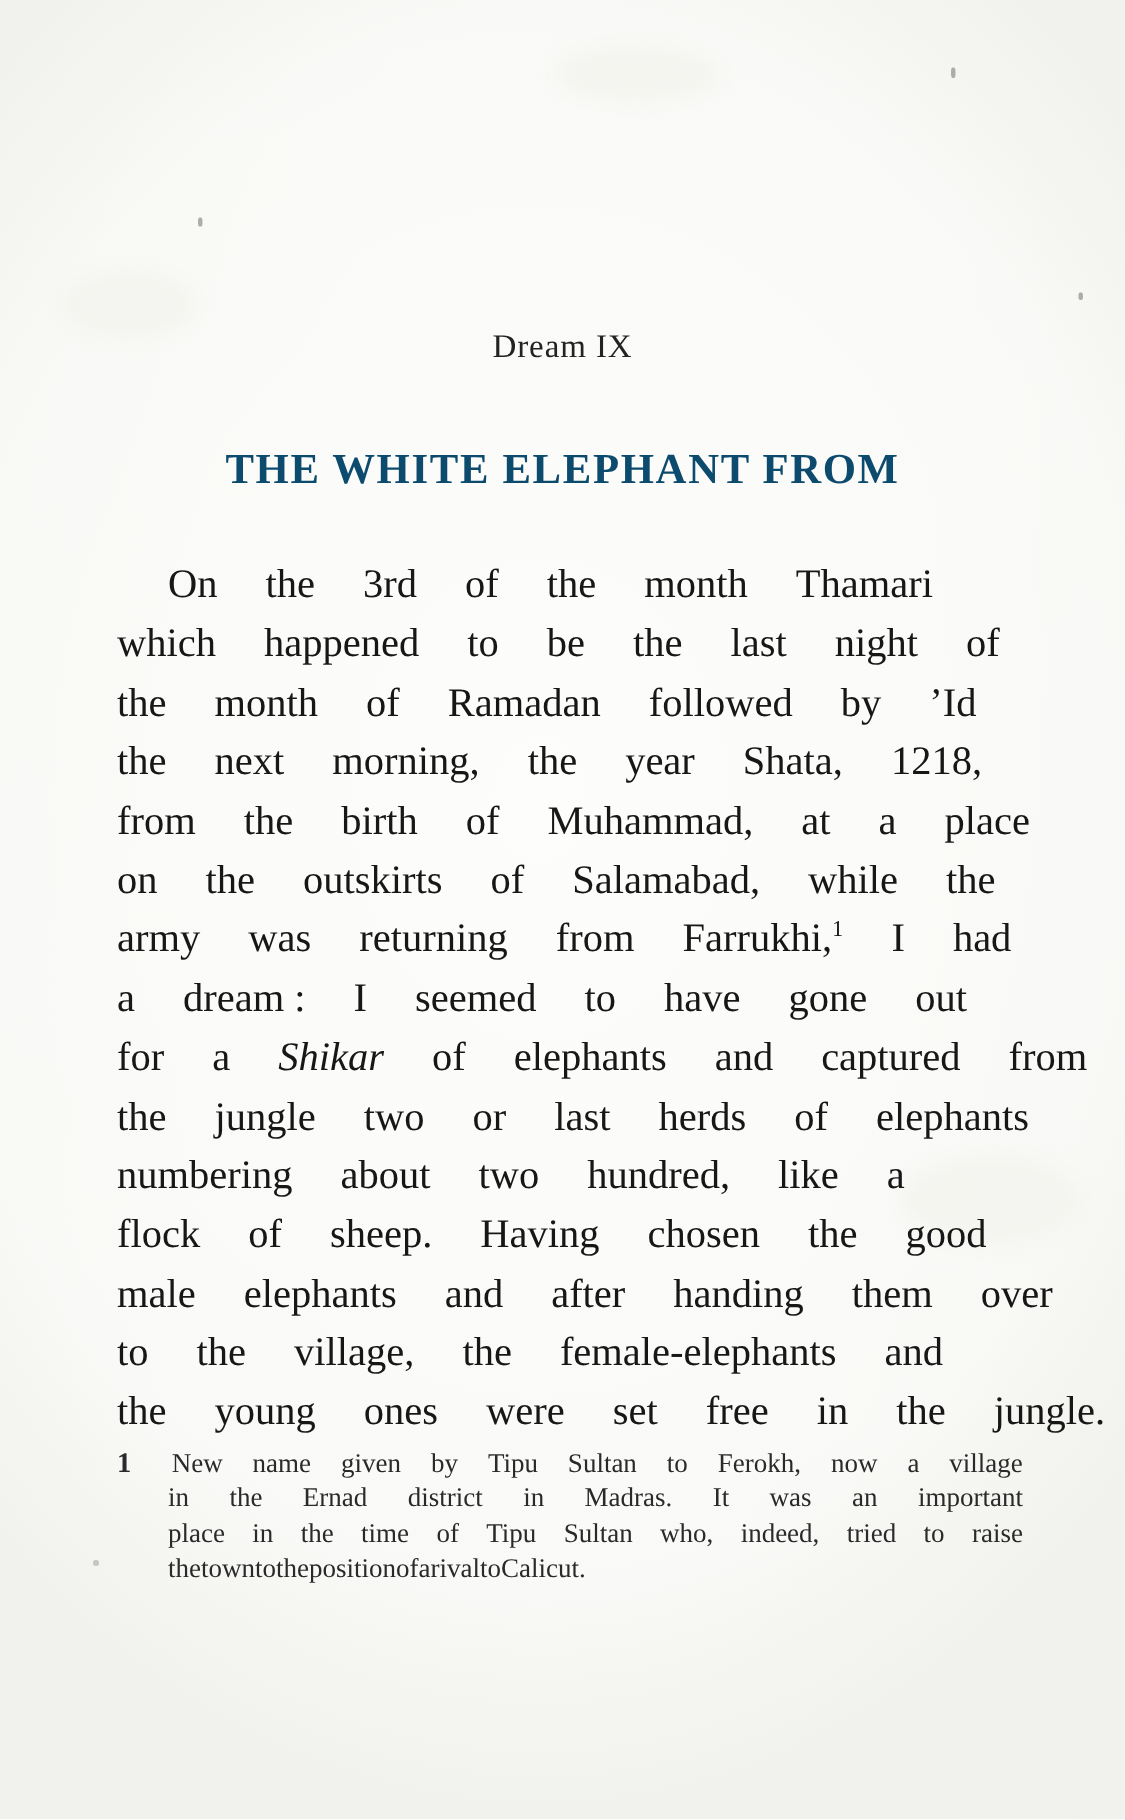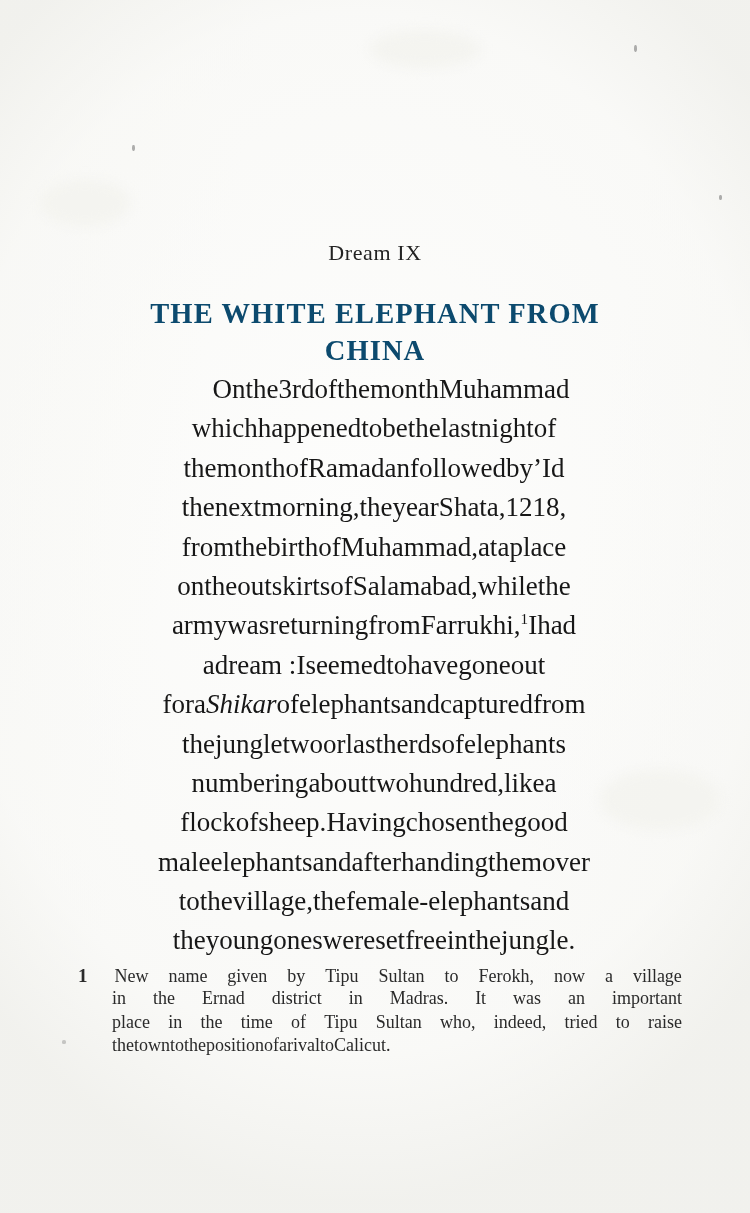--- a/index.html
+++ b/index.html
@@ -44,21 +44,21 @@
     pointer-events: none;
     background: rgba(243,243,239,0.85);
     filter: blur(6px);
   }
 
   
   #dream-number {
     position: absolute;
     left: 0;
     right: 0;
-    top: 240px;
+    top: 218px;
     text-align: center;
     font-size: 22px;
     letter-spacing: 0.6px;
     color: #232323;
   }
 
   #chapter-title {
     position: absolute;
     left: 78px;
     width: 594px;
@@ -85,21 +85,22 @@
   }
 
   .body-line {
     display: flex;
     height: 39.4px;
     align-items: baseline;
     white-space: pre;
   }
   
   .body-line.justify {
-    justify-content: center;
+    justify-content: flex-start;
+    gap: 32px;
   }
   .body-line.justify.indent-first {
     padding-left: 34px;
   }
   .body-line .w {
     display: inline-block;
   }
   .body-line .w.ital {
     font-style: italic;
   }
@@ -153,25 +154,24 @@
 
   <div class="speck" style="left:132px; top:145px; width:3px; height:6px;"></div>
   <div class="speck" style="left:634px; top:45px; width:3px; height:7px;"></div>
   <div class="speck" style="left:719px; top:195px; width:3px; height:5px;"></div>
   <div class="speck" style="left:62px; top:1040px; width:4px; height:4px; opacity:.35;"></div>
 
   <div id="dream-number">Dream IX</div>
 
   <h1 id="chapter-title">
     <span class="title-line">THE WHITE ELEPHANT FROM</span>
-    <span class="title-line">CHINA</span>
   </h1>
 
   <div id="body-text">
-      <div class="body-line justify indent-first"><span class="w">On</span><span class="w">the</span><span class="w">3rd</span><span class="w">of</span><span class="w">the</span><span class="w">month</span><span class="w">Muhammad</span></div>
+      <div class="body-line justify indent-first"><span class="w">On</span><span class="w">the</span><span class="w">3rd</span><span class="w">of</span><span class="w">the</span><span class="w">month</span><span class="w">Thamari</span></div>
       <div class="body-line justify"><span class="w">which</span><span class="w">happened</span><span class="w">to</span><span class="w">be</span><span class="w">the</span><span class="w">last</span><span class="w">night</span><span class="w">of</span></div>
       <div class="body-line justify"><span class="w">the</span><span class="w">month</span><span class="w">of</span><span class="w">Ramadan</span><span class="w">followed</span><span class="w">by</span><span class="w">’Id</span></div>
       <div class="body-line justify"><span class="w">the</span><span class="w">next</span><span class="w">morning,</span><span class="w">the</span><span class="w">year</span><span class="w">Shata,</span><span class="w">1218,</span></div>
       <div class="body-line justify"><span class="w">from</span><span class="w">the</span><span class="w">birth</span><span class="w">of</span><span class="w">Muhammad,</span><span class="w">at</span><span class="w">a</span><span class="w">place</span></div>
       <div class="body-line justify"><span class="w">on</span><span class="w">the</span><span class="w">outskirts</span><span class="w">of</span><span class="w">Salamabad,</span><span class="w">while</span><span class="w">the</span></div>
       <div class="body-line justify"><span class="w">army</span><span class="w">was</span><span class="w">returning</span><span class="w">from</span><span class="w">Farrukhi,<sup>1</sup></span><span class="w">I</span><span class="w">had</span></div>
       <div class="body-line justify"><span class="w">a</span><span class="w">dream :</span><span class="w">I</span><span class="w">seemed</span><span class="w">to</span><span class="w">have</span><span class="w">gone</span><span class="w">out</span></div>
       <div class="body-line justify"><span class="w">for</span><span class="w">a</span><span class="w ital">Shikar</span><span class="w">of</span><span class="w">elephants</span><span class="w">and</span><span class="w">captured</span><span class="w">from</span></div>
       <div class="body-line justify"><span class="w">the</span><span class="w">jungle</span><span class="w">two</span><span class="w">or</span><span class="w">last</span><span class="w">herds</span><span class="w">of</span><span class="w">elephants</span></div>
       <div class="body-line justify"><span class="w">numbering</span><span class="w">about</span><span class="w">two</span><span class="w">hundred,</span><span class="w">like</span><span class="w">a</span></div>

